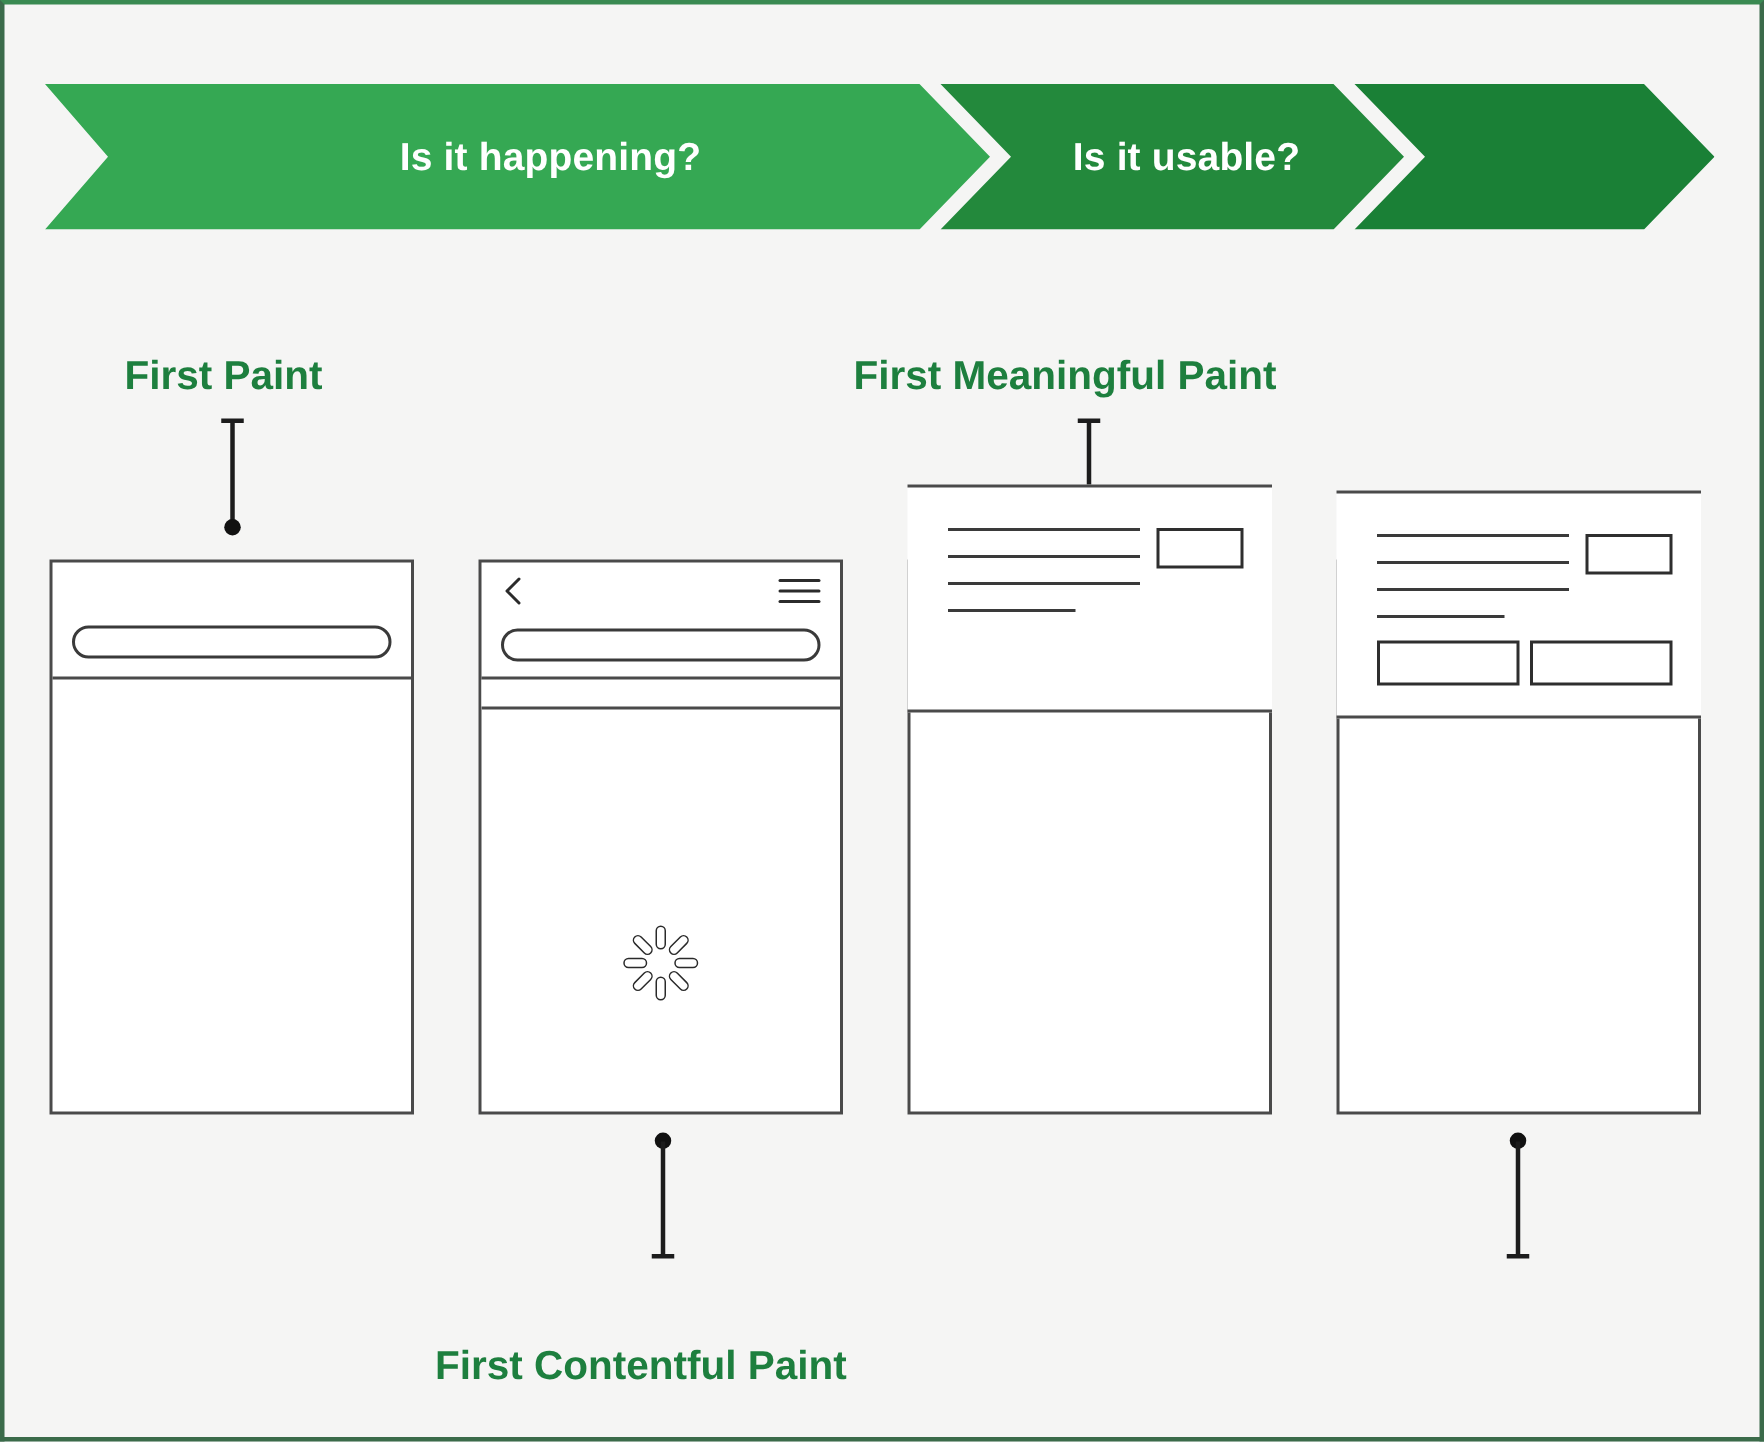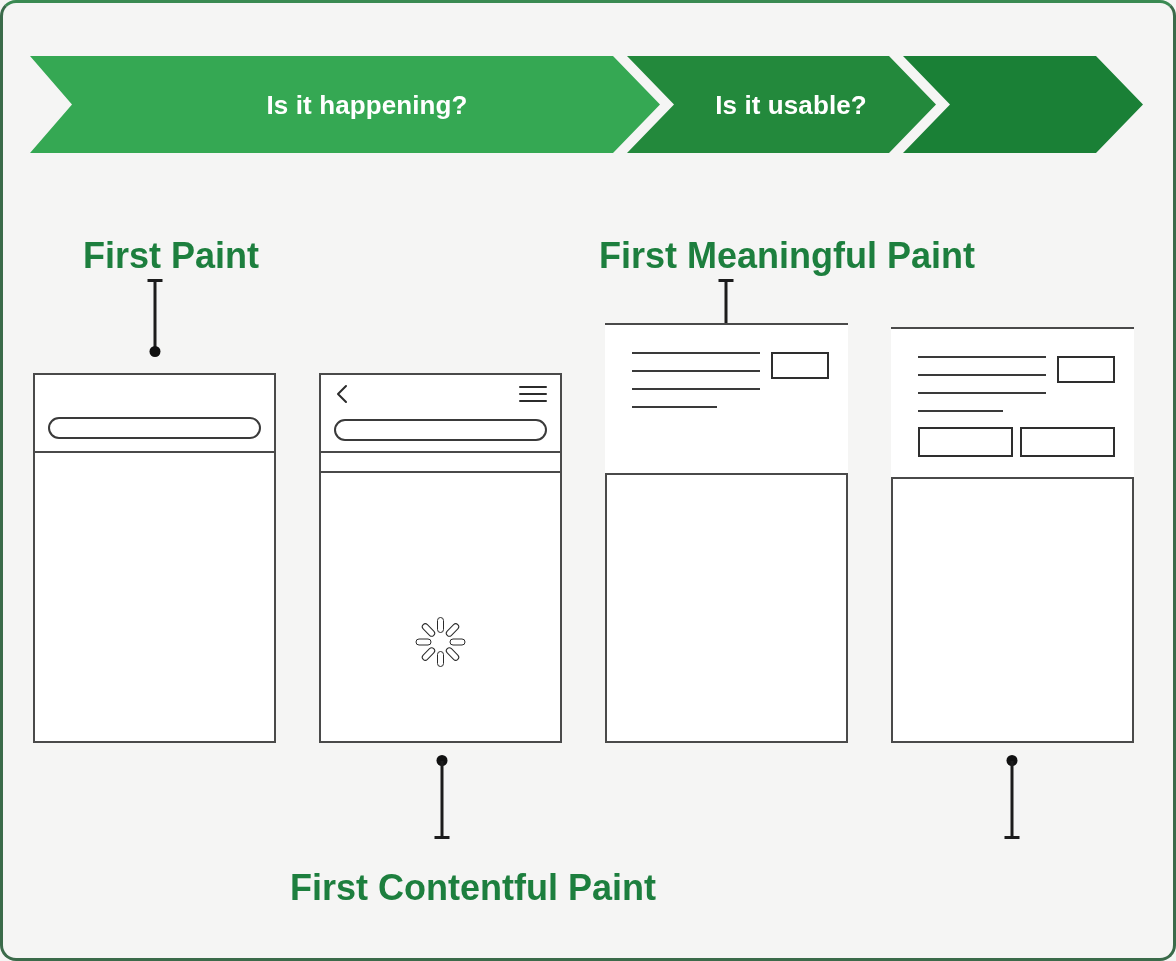--- a/index.html
+++ b/index.html
@@ -19,21 +19,20 @@
     position: absolute;
     left: 0; top: 0;
     width: 1176px;
     height: 961px;
     box-sizing: border-box;
     border-top: 3px solid #3a8a52;
     border-left: 3px solid #3b6b4a;
     border-right: 3px solid #3b6b4a;
     border-bottom: 3px solid #3b6b4a;
     background: #f5f5f4;
-    border-radius: 16px;
   }
 
   
   .banner {
     position: absolute;
     left: 27px;
     top: 53px;
     width: 1113px;
     height: 97px;
   }
@@ -51,27 +50,27 @@
     pointer-events: none;
   }
   #seg-label-0 { left: 132px; width: 410px; }
   #seg-label-1 { left: 641px; width: 240px; }
   #seg-label-2 { left: 901px; width: 228px; }
 
   
   .metric-label {
     position: absolute;
     color: #1d7f3e;
-    font-size: 36px;
+    font-size: 27px;
     font-weight: 700;
     white-space: nowrap;
   }
   #label-fp  { left: 80px;  top: 232px; }
-  #label-fmp { left: 596px; top: 232px; }
-  #label-fcp { left: 287px; top: 864px; }
+  #label-fmp { left: 566px; top: 232px; }
+  #label-fcp { left: 287px; top: 892px; }
   #label-tti { left: 876px; top: 842px; }
 
   
   .leader { position: absolute; }
   .leader .stem {
     position: absolute;
     left: 50%;
     transform: translateX(-50%);
     width: 3px;
     background: #1c1c1c;

